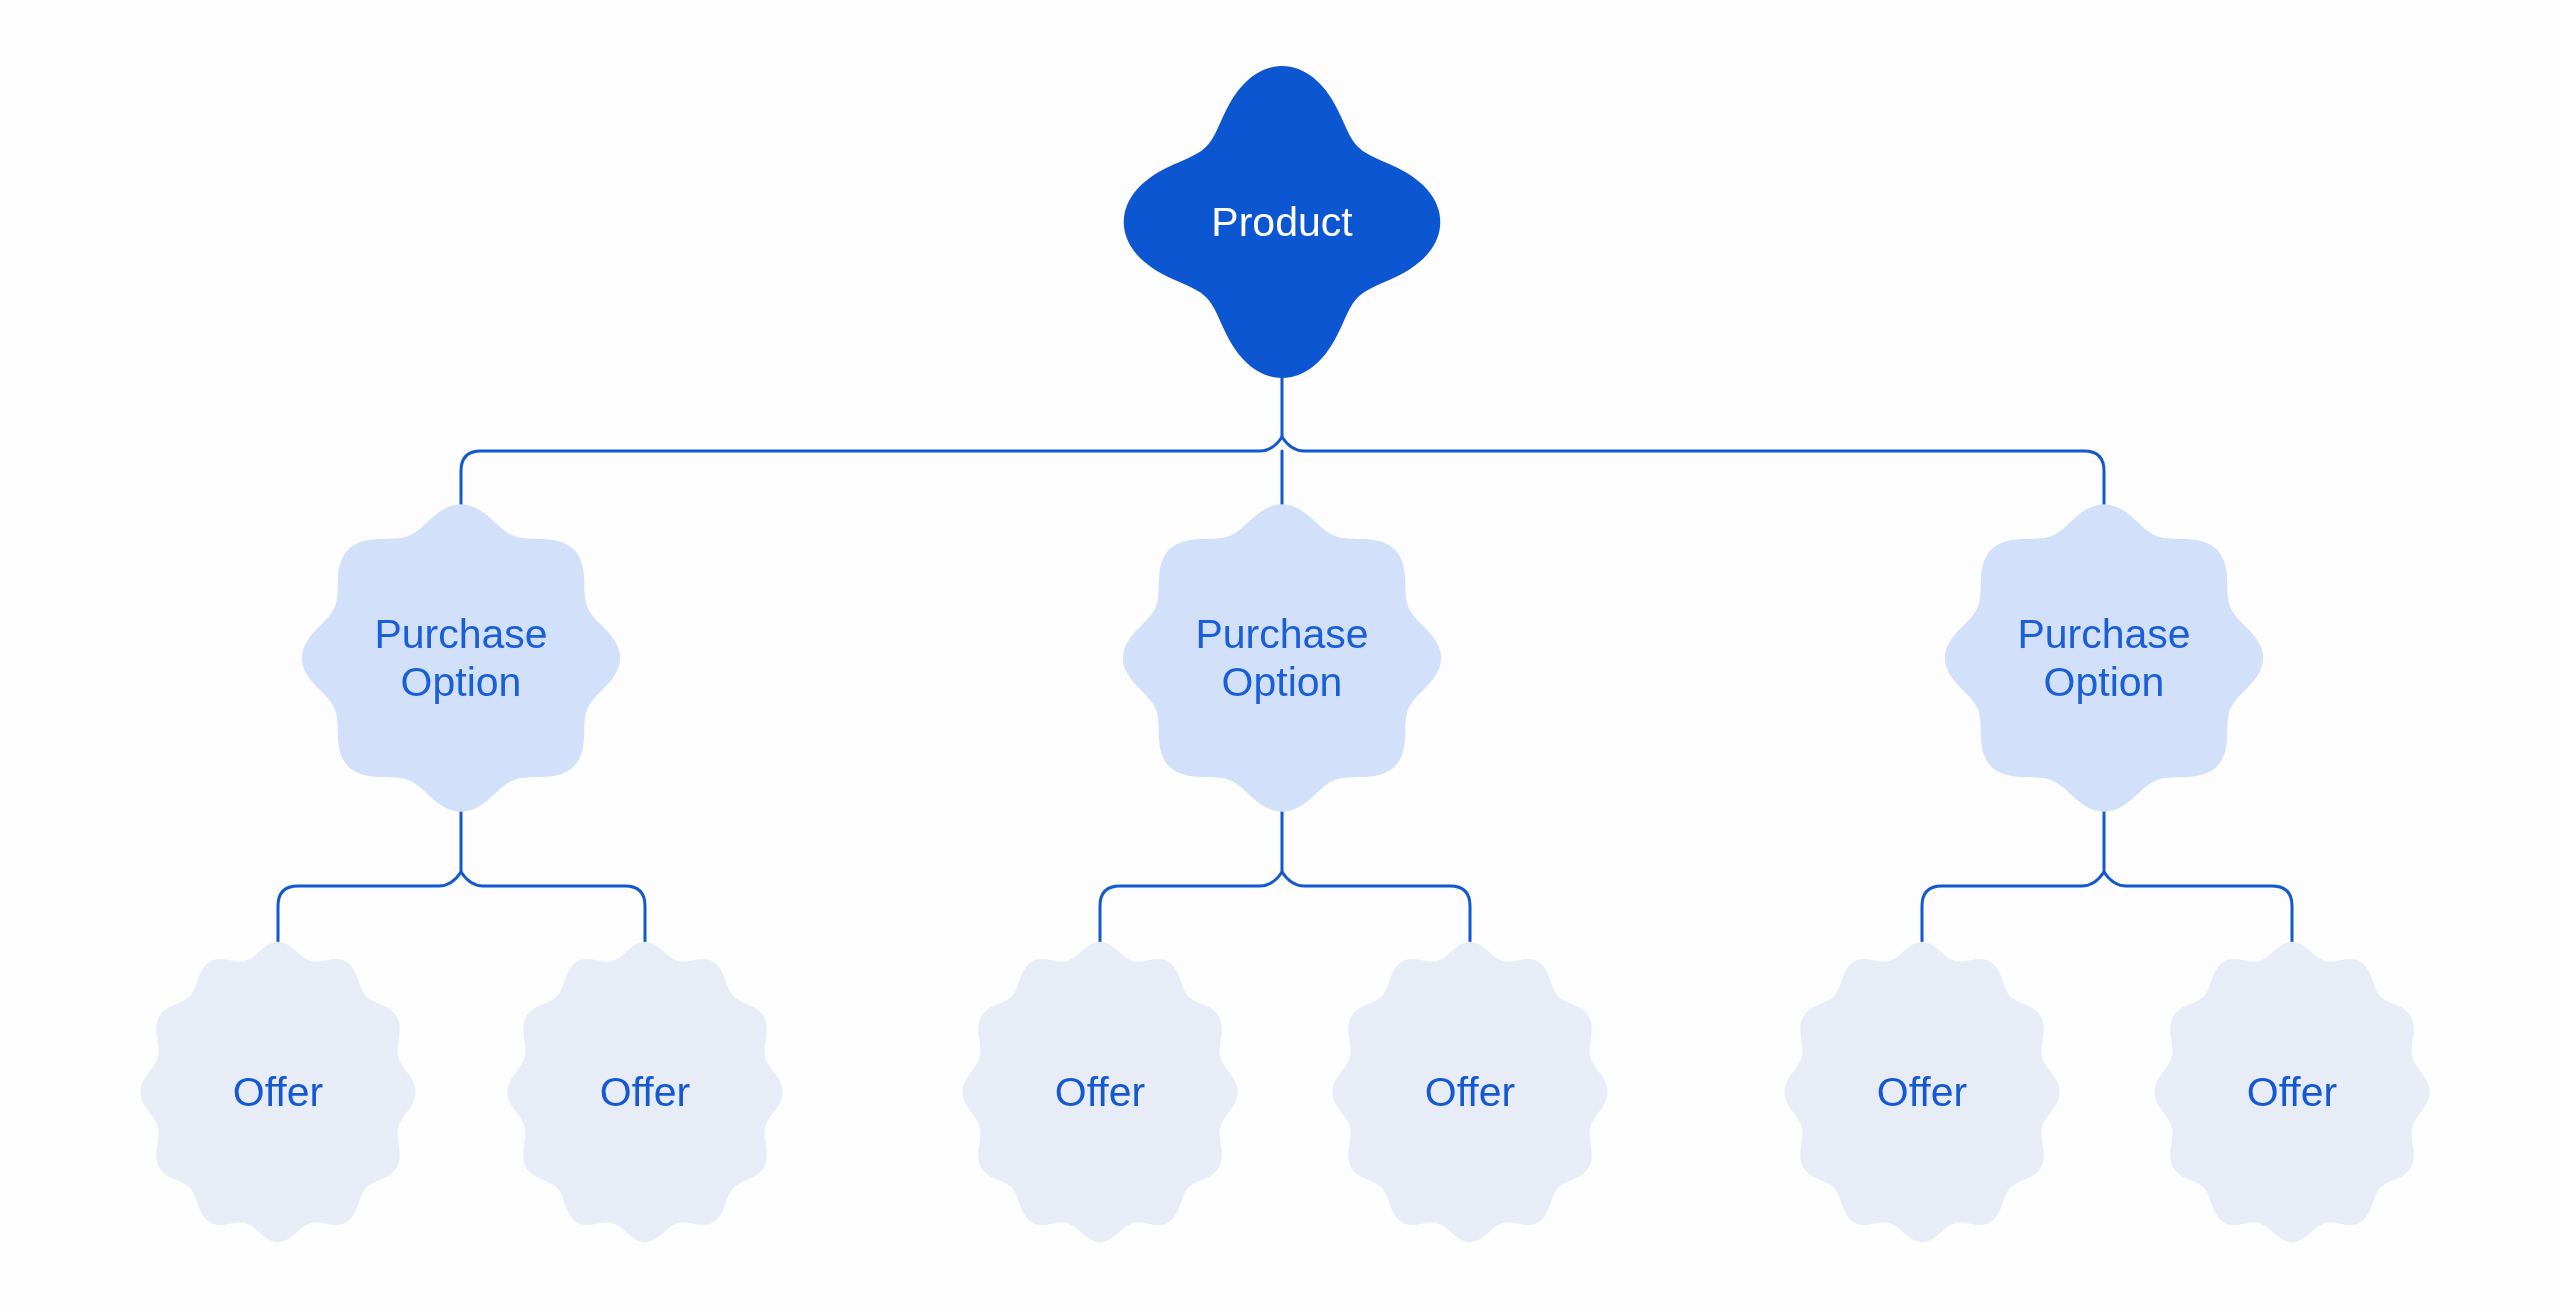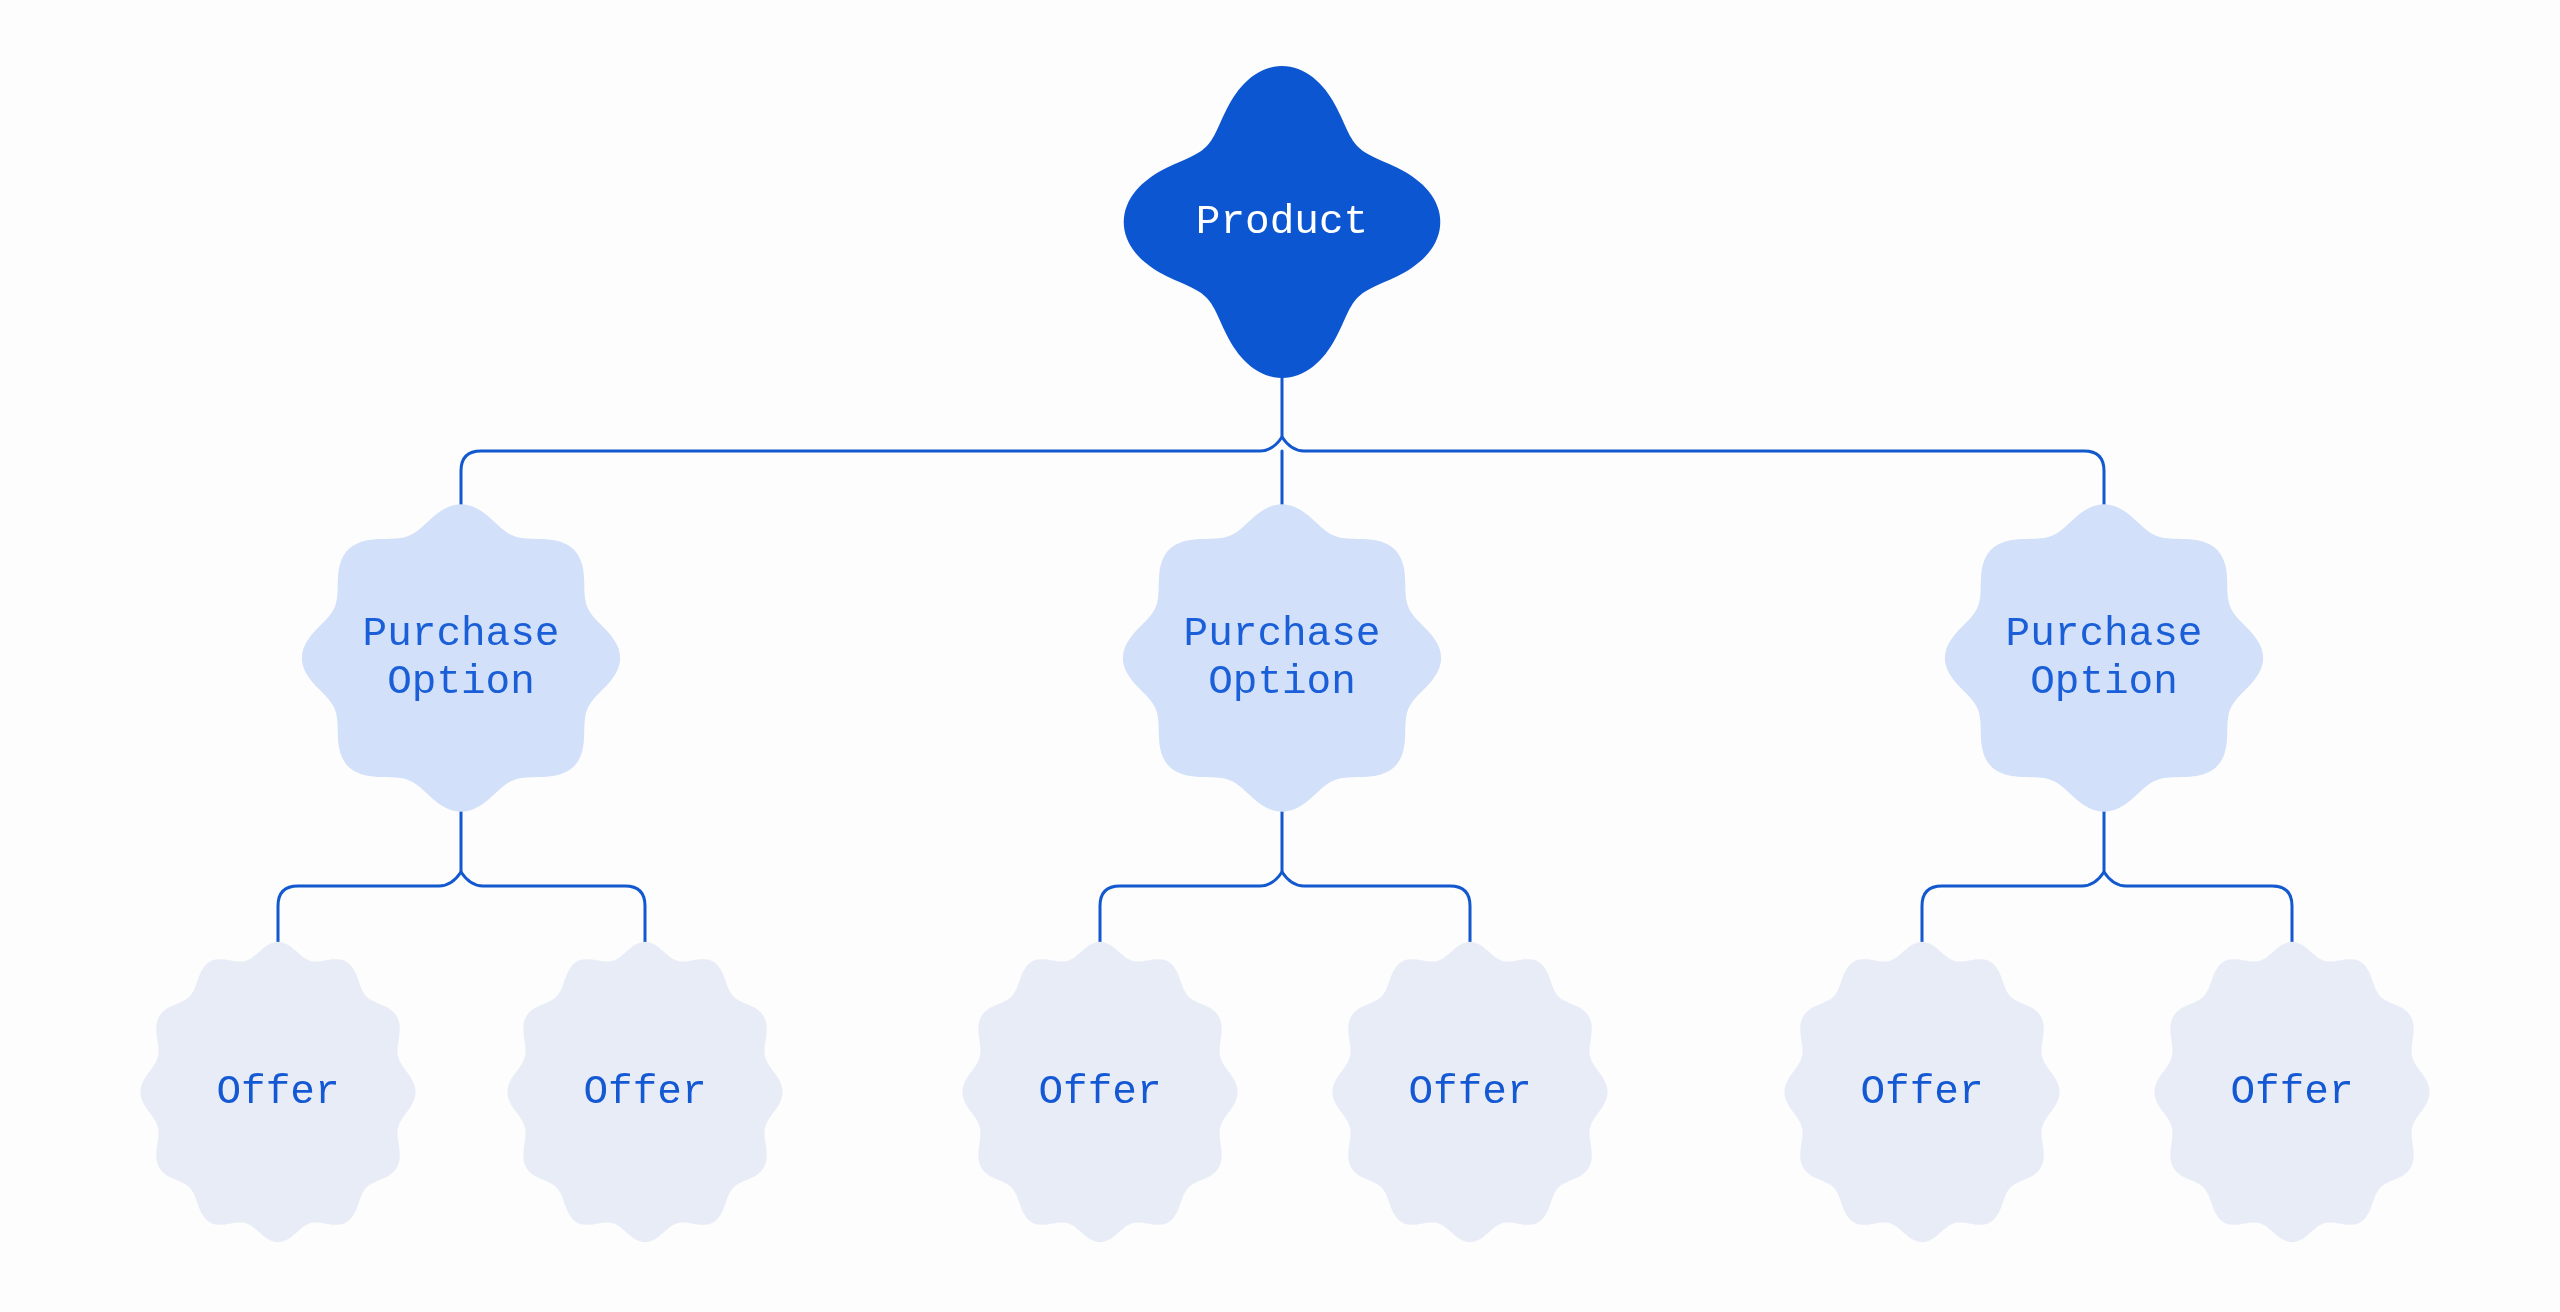--- a/index.html
+++ b/index.html
@@ -12,21 +12,20 @@
     width: 2560px;
     height: 1312px;
     overflow: hidden;
     font-family: "Liberation Sans", sans-serif;
   }
   #diagram-root {
     position: relative;
     width: 2560px;
     height: 1312px;
     background: #fdfdfd;
-    font-family: Liberation Mono, monospace;
   }
   #diagram-svg {
     position: absolute;
     top: 0;
     left: 0;
     width: 2560px;
     height: 1312px;
     display: block;
   }
   .node-label {

